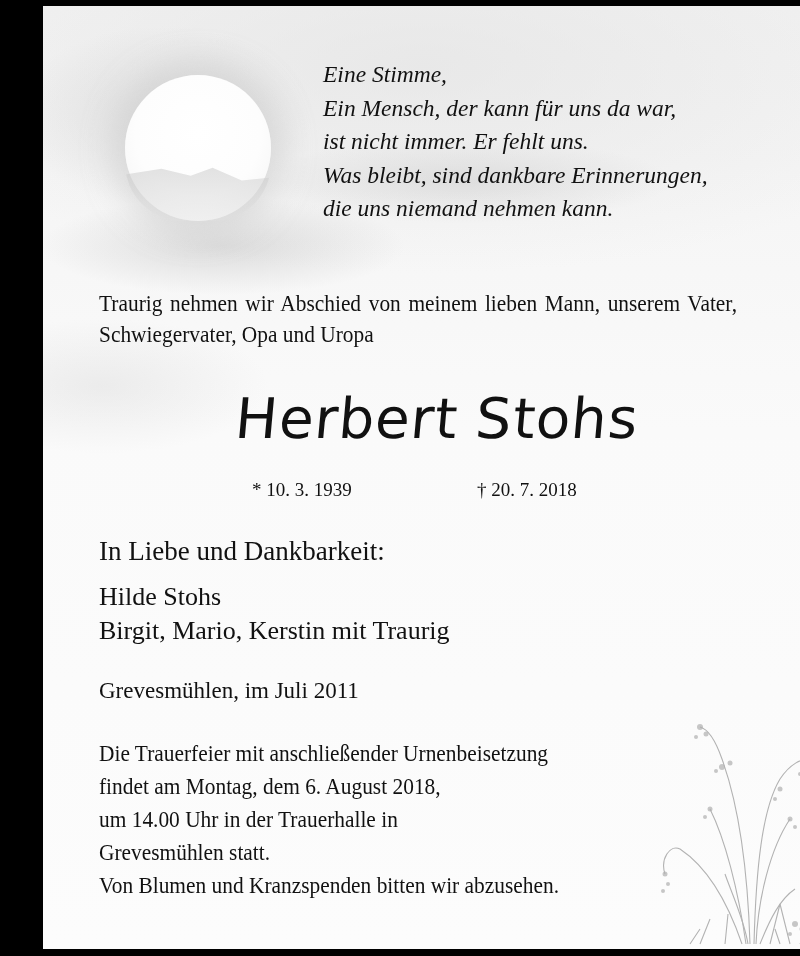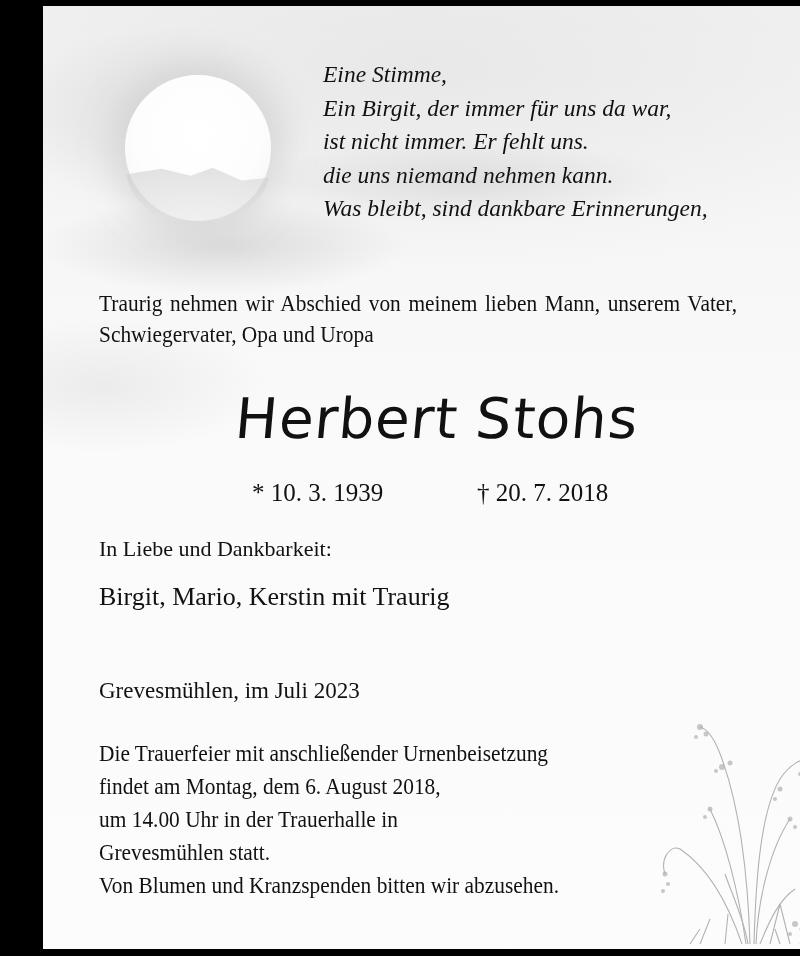--- a/index.html
+++ b/index.html
@@ -38,24 +38,24 @@
   .poem div { white-space: nowrap; }
   .intro {
     position: absolute; left: 56px; top: 282px; width: 686px; font-size: 23px; line-height: 31px;
     text-align: justify; text-align-last: left; transform: scaleX(0.93); transform-origin: left top;
   }
   .name {
     position: absolute; left: 0; width: 787px; top: 380px; text-align: center;
     font-family: "DejaVu Sans", sans-serif; font-size: 56px; font-weight: 300; letter-spacing: 1px;
     color: #111; font-style: italic; transform: skewX(6deg);
   }
-  .dates { position: absolute; top: 473px; font-size: 25px; }
+  .dates { position: absolute; top: 473px; font-size: 19px; }
   .born { left: 209px; }
   .died { left: 434px; font-family: Liberation Serif, serif; }
-  .love { position: absolute; left: 56px; top: 530px; font-size: 22px; }
+  .love { position: absolute; left: 56px; top: 530px; font-size: 27px; }
   .mourners { position: absolute; left: 56px; top: 574px; font-size: 26px; line-height: 34px; }
   .place { position: absolute; left: 56px; top: 672px; font-size: 23px; }
   .funeral { position: absolute; left: 56px; top: 731px; font-size: 23px; line-height: 33px; transform: scaleX(0.93); transform-origin: left top; }
   .funeral div { white-space: nowrap; }
   .flowers { position: absolute; left: 56px; top: 867px; font-size: 23px; transform: scaleX(0.93); transform-origin: left top; white-space: nowrap; }
 </style>
 </head>
 <body>
 
 <div class="frame">
@@ -94,40 +94,41 @@
       <circle cx="160" cy="160" r="2.5"></circle>
         <circle cx="165" cy="168" r="2"></circle>
       <circle cx="165" cy="265" r="3"></circle>
         <circle cx="172" cy="270" r="2.5"></circle>
         <circle cx="160" cy="275" r="2"></circle>
     </g>
   </svg>
 
   <div class="poem serif">
     <div>Eine Stimme,</div>
-    <div>Ein Birgit, der immer für uns da war,</div>
+    <div>Ein Mensch, der kann für uns da war,</div>
     <div>ist nicht immer. Er fehlt uns.</div>
+    <div>Was bleibt, sind dankbare Erinnerungen,</div>
     <div>die uns niemand nehmen kann.</div>
-    <div>Was bleibt, sind dankbare Erinnerungen,</div>
   </div>
 
   <div class="intro serif">Traurig nehmen wir Abschied von meinem lieben Mann, unserem Vater, Schwiegervater, Opa und Uropa</div>
 
   <div class="name">Herbert Stohs</div>
 
   <div class="dates born serif">* 10. 3. 1939</div>
   <div class="dates died serif">† 20. 7. 2018</div>
 
   <div class="love serif">In Liebe und Dankbarkeit:</div>
 
   <div class="mourners serif">
+    <div>Hilde Stohs</div>
     <div>Birgit, Mario, Kerstin mit Traurig</div>
   </div>
 
-  <div class="place serif">Grevesmühlen, im Juli 2023</div>
+  <div class="place serif">Grevesmühlen, im Juli 2011</div>
 
   <div class="funeral serif">
     <div>Die Trauerfeier mit anschließender Urnenbeisetzung</div>
     <div>findet am Montag, dem 6. August 2018,</div>
     <div>um 14.00 Uhr in der Trauerhalle in</div>
     <div>Grevesmühlen statt.</div>
   </div>
 
   <div class="flowers serif">Von Blumen und Kranzspenden bitten wir abzusehen.</div>
 </div>

